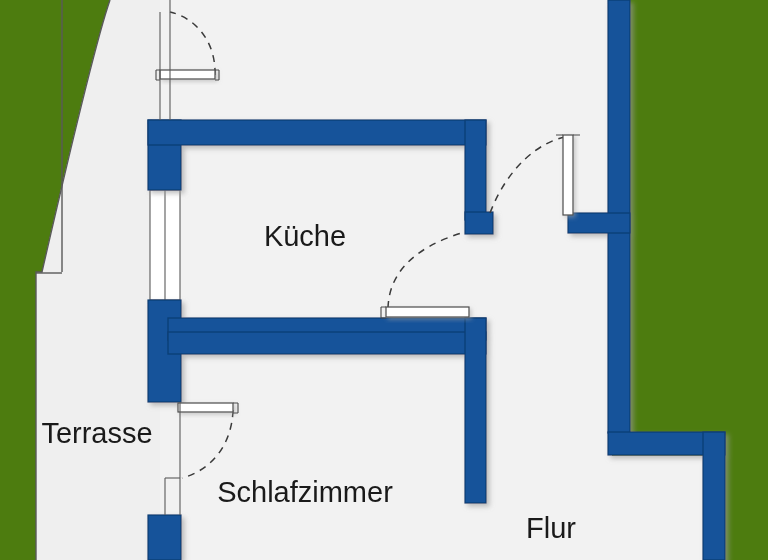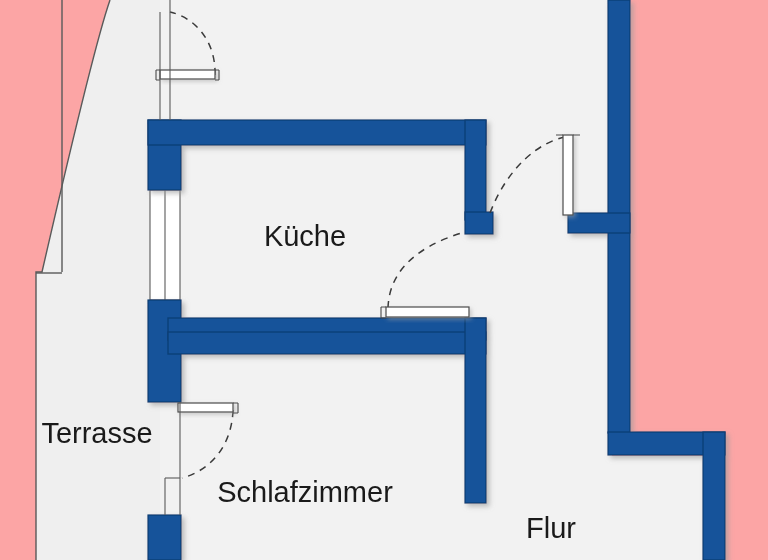--- a/index.html
+++ b/index.html
@@ -10,21 +10,21 @@
   body {
     width: 768px;
     height: 560px;
     overflow: hidden;
     font-family: "Liberation Sans", sans-serif;
   }
   #floorplan-root {
     position: relative;
     width: 768px;
     height: 560px;
-    background: #fca5a5;
+    background: #4d7c0f;
   }
   #floorplan-svg {
     position: absolute;
     top: 0;
     left: 0;
     display: block;
   }
   .room-label {
     font-family: "Liberation Sans", sans-serif;
     font-size: 29px;

